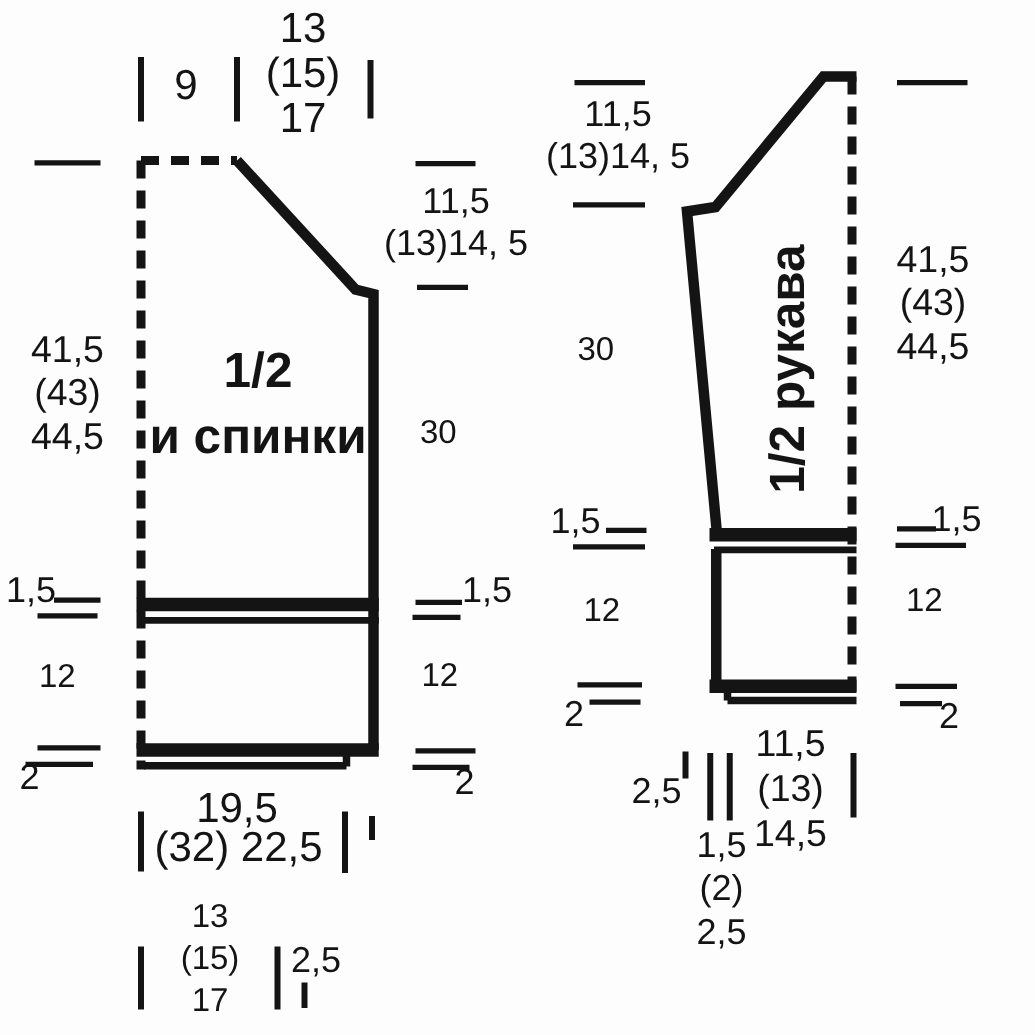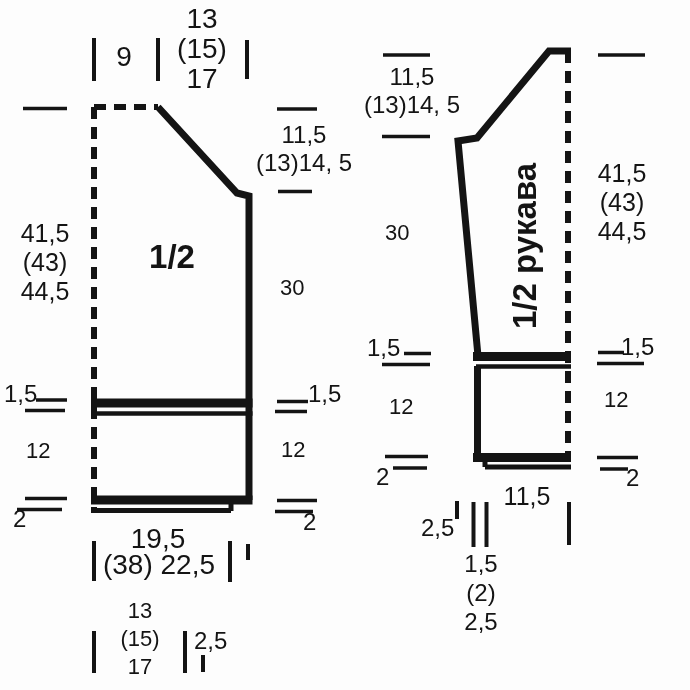--- a/index.html
+++ b/index.html
@@ -106,32 +106,33 @@
   <div class="lbl stack num-l" style="left:103px; top:43px; width:42px;">9</div>
   <div class="lbl stack num-s" style="left:256px; top:121px; width:96px; line-height:28px;">
     <div>11,5</div>
     <div>(13)14, 5</div>
   </div>
   <div class="lbl stack num" style="left:7px; top:219px; width:76px; line-height:29px; font-size:25px;">
     <div>41,5</div>
     <div>(43)</div>
     <div>44,5</div>
   </div>
-  <div class="lbl stack title" style="left:94px; top:225px; width:156px; line-height:44px;margin-top:10px;">
+  <div class="lbl stack title" style="left:94px; top:225px; width:156px; line-height:44px;">
     <div>1/2</div>
+    <div>и спинки</div>
   </div>
   <div class="lbl num" style="left:280px; top:277px;">30</div>
   <div class="lbl num-s" style="left:4px; top:382px;">1,5</div>
   <div class="lbl num-s" style="left:308px; top:382px;">1,5</div>
   <div class="lbl num" style="left:26px; top:440px;">12</div>
   <div class="lbl num" style="left:281px; top:439px;">12</div>
   <div class="lbl num-s" style="left:13px; top:507px;">2</div>
   <div class="lbl num-s" style="left:303px; top:510px;">2</div>
   <div class="lbl stack num-l" style="left:119px; top:525px; width:78px;">19,5</div>
-  <div class="lbl stack num-l" style="left:100px; top:551px; width:118px;">(38) 22,5</div>
+  <div class="lbl stack num-l" style="left:100px; top:551px; width:118px;">(32) 22,5</div>
   <div class="lbl stack num" style="left:104px; top:597px; width:72px; line-height:28px;">
     <div>13</div>
     <div>(15)</div>
     <div>17</div>
   </div>
   <div class="lbl num-s" style="left:194px; top:629px;">2,5</div>
 
   <div class="lbl stack num-s" style="left:362px; top:63px; width:100px; line-height:28px;">
     <div>11,5</div>
     <div>(13)14, 5</div>
@@ -144,20 +145,22 @@
   <div class="lbl num" style="left:385px; top:222px;">30</div>
   <div class="vtitle title" style="left:420px; top:226px; width:210px; height:40px; line-height:40px;">1/2 рукава</div>
   <div class="lbl num-s" style="left:367px; top:336px;">1,5</div>
   <div class="lbl num-s" style="left:621px; top:335px;">1,5</div>
   <div class="lbl num" style="left:389px; top:396px;">12</div>
   <div class="lbl num" style="left:604px; top:389px;">12</div>
   <div class="lbl num-s" style="left:376px; top:465px;">2</div>
   <div class="lbl num-s" style="left:626px; top:466px;">2</div>
   <div class="lbl stack num" style="left:488px; top:481px; width:78px; line-height:30px; font-size:25px;">
     <div>11,5</div>
+    <div>(13)</div>
+    <div>14,5</div>
   </div>
   <div class="lbl num-s" style="left:421px; top:516px;">2,5</div>
   <div class="lbl stack num-s" style="left:453px; top:549px; width:56px; line-height:29px;">
     <div>1,5</div>
     <div>(2)</div>
     <div>2,5</div>
   </div>
 
 </div>
 

